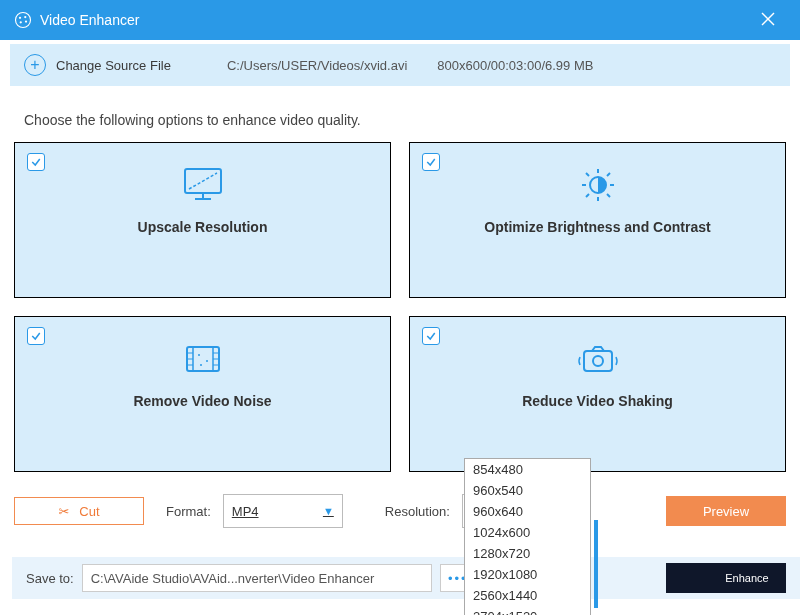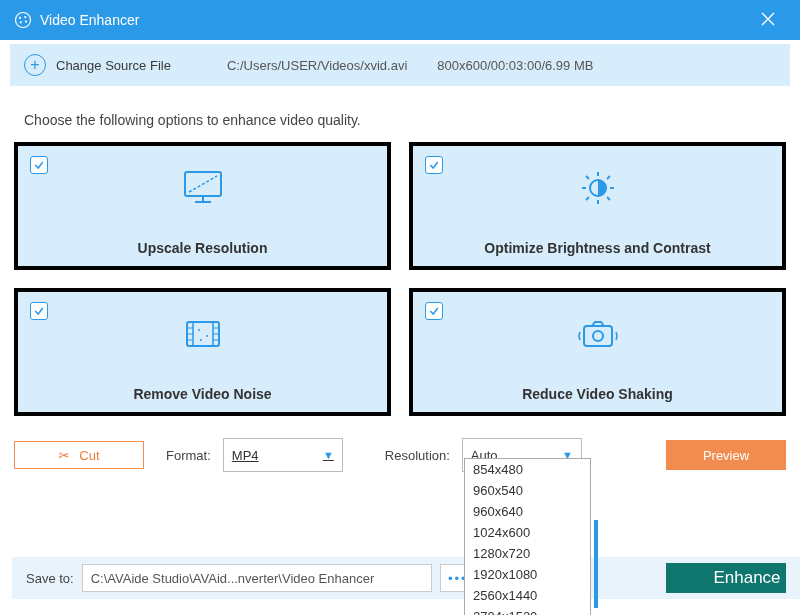--- a/index.html
+++ b/index.html
@@ -6,39 +6,39 @@
 body { width: 800px; height: 615px; background: #fff; overflow: hidden; position: relative; }
 .titlebar { height: 40px; background: #2a99e7; color: #fff; display: flex; align-items: center; padding: 0 14px; font-size: 14px; }
 .titlebar .palette-icon { width: 18px; height: 18px; margin-right: 8px; }
 .titlebar .close { margin-left: auto; font-size: 20px; cursor: pointer; padding: 4px 10px; }
 .sourcebar { height: 42px; background: #d7edfb; display: flex; align-items: center; padding: 0 14px; font-size: 13px; color: #3a3a3a; margin: 4px 10px 0 10px; }
 .sourcebar .plus { width: 22px; height: 22px; border: 1.5px solid #2a99e7; border-radius: 50%; display: flex; align-items: center; justify-content: center; color: #2a99e7; margin-right: 10px; font-size: 16px; cursor: pointer; }
 .sourcebar .filepath { margin-left: 56px; color: #555; }
 .sourcebar .fileinfo { margin-left: 30px; color: #555; }
 .instruction { padding: 26px 24px 14px 24px; font-size: 14px; color: #444; }
 .options { display: flex; flex-wrap: wrap; gap: 18px; padding: 0 14px; }
-.option-card { flex: 0 0 calc(50% - 9px); height: 128px; background: #d7edfb; border: 4px solid #000000; display: flex; flex-direction: column; align-items: center; justify-content: space-between; padding: 10px; position: relative; cursor: pointer; }
+.option-card { flex: 0 0 calc(50% - 9px); height: 156px; background: #d7edfb; border: 1px solid #000000; display: flex; flex-direction: column; align-items: center; justify-content: flex-start; padding: 10px; position: relative; cursor: pointer; }
 .option-card .check { position: absolute; top: 10px; left: 12px; width: 18px; height: 18px; border: 1.5px solid #2a99e7; border-radius: 3px; display: flex; align-items: center; justify-content: center; background: #fff; }
 .option-card .check svg { width: 12px; height: 12px; }
 .option-card .icon { margin-top: 12px; width: 44px; height: 40px; display: flex; align-items: center; justify-content: center; }
 .option-card .label { margin-top: 14px; font-size: 14px; font-weight: bold; color: #333; }
 .controls { display: flex; align-items: center; padding: 22px 14px 0 14px; gap: 12px; font-size: 13px; color: #444; }
 .cut-btn { width: 130px; height: 28px; border: 1px solid #f28b4f; color: #f07a38; background: #fff; display: flex; align-items: center; justify-content: center; gap: 10px; cursor: pointer; font-size: 13px; }
 .cut-btn .scissors { color: #f07a38; }
 .label-txt { margin-left: 10px; }
 .select-box { width: 120px; height: 26px; border: 1px solid #bbb; background: #fff; display: flex; align-items: center; padding: 16px 8px; cursor: pointer; position: relative; font-size: 13px; color: #333; text-decoration: underline; }
 .select-box .arrow { margin-left: auto; color: #2a99e7; font-size: 11px; }
 .preview-btn { margin-left: auto; width: 120px; height: 30px; background: #f28b4f; color: #fff; border: none; cursor: pointer; font-size: 13px; }
 .dropdown { position: absolute; top: 458px; left: 464px; width: 127px; border: 1px solid #aaa; background: #fff; z-index: 5; font-size: 13px; color: #333; }
 .dropdown .item { padding: 2px 8px; cursor: pointer; line-height: 17px; }
 .dropdown-scrollbar { position: absolute; top: 520px; left: 594px; width: 4px; height: 88px; background: #2a99e7; z-index: 6; }
 .savebar { position: absolute; bottom: 14px; left: 12px; right: 0; height: 46px; background: #e8f3fc; display: flex; align-items: center; padding: 0 14px; font-size: 13px; color: #444; gap: 8px; border-top: 2px solid #fff; border-bottom: 2px solid #fff; }
 .save-input { width: 350px; height: 28px; border: 1px solid #ccc; background: #fff; padding: 0 8px; display: flex; align-items: center; color: #555; }
 .save-more { width: 36px; height: 28px; border: 1px solid #ccc; background: #fff; display: flex; align-items: center; justify-content: center; color: #2a99e7; cursor: pointer; letter-spacing: 2px; }
-.enhance-btn { margin-left: auto; width: 120px; height: 30px; background: #0f766e; color: #fff; border: none; cursor: pointer; font-size: 17px; padding-left: 42px; }
+.enhance-btn { margin-left: auto; width: 120px; height: 30px; background: #0f172a; color: #fff; border: none; cursor: pointer; font-size: 11px; padding-left: 42px; }
 </style>
 </head>
 <body>
 
 <div class="titlebar">
   <span class="palette-icon">
     <svg viewBox="0 0 24 24" fill="#fff">
         <circle cx="12" cy="12" r="10" fill="none" stroke="#fff" stroke-width="1.5"></circle>
         <circle cx="8" cy="9" r="1.5"></circle>
         <circle cx="15" cy="8" r="1.5"></circle>

